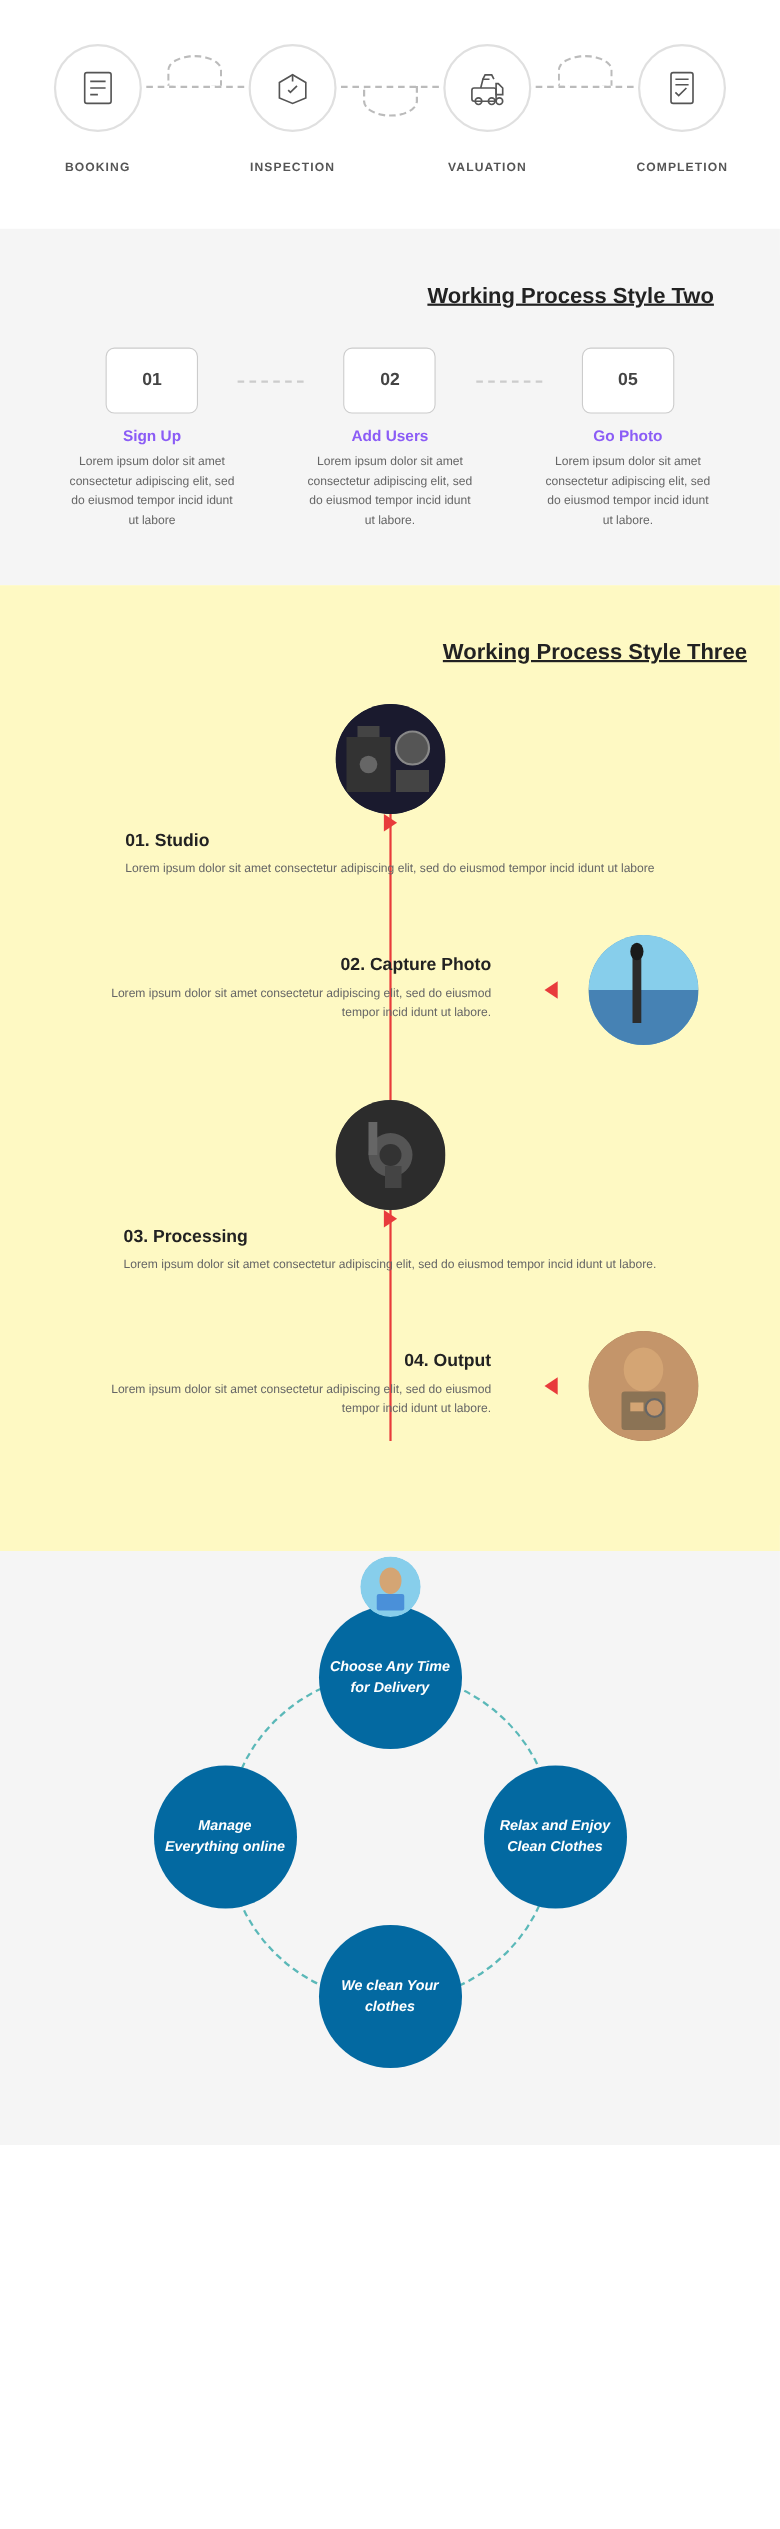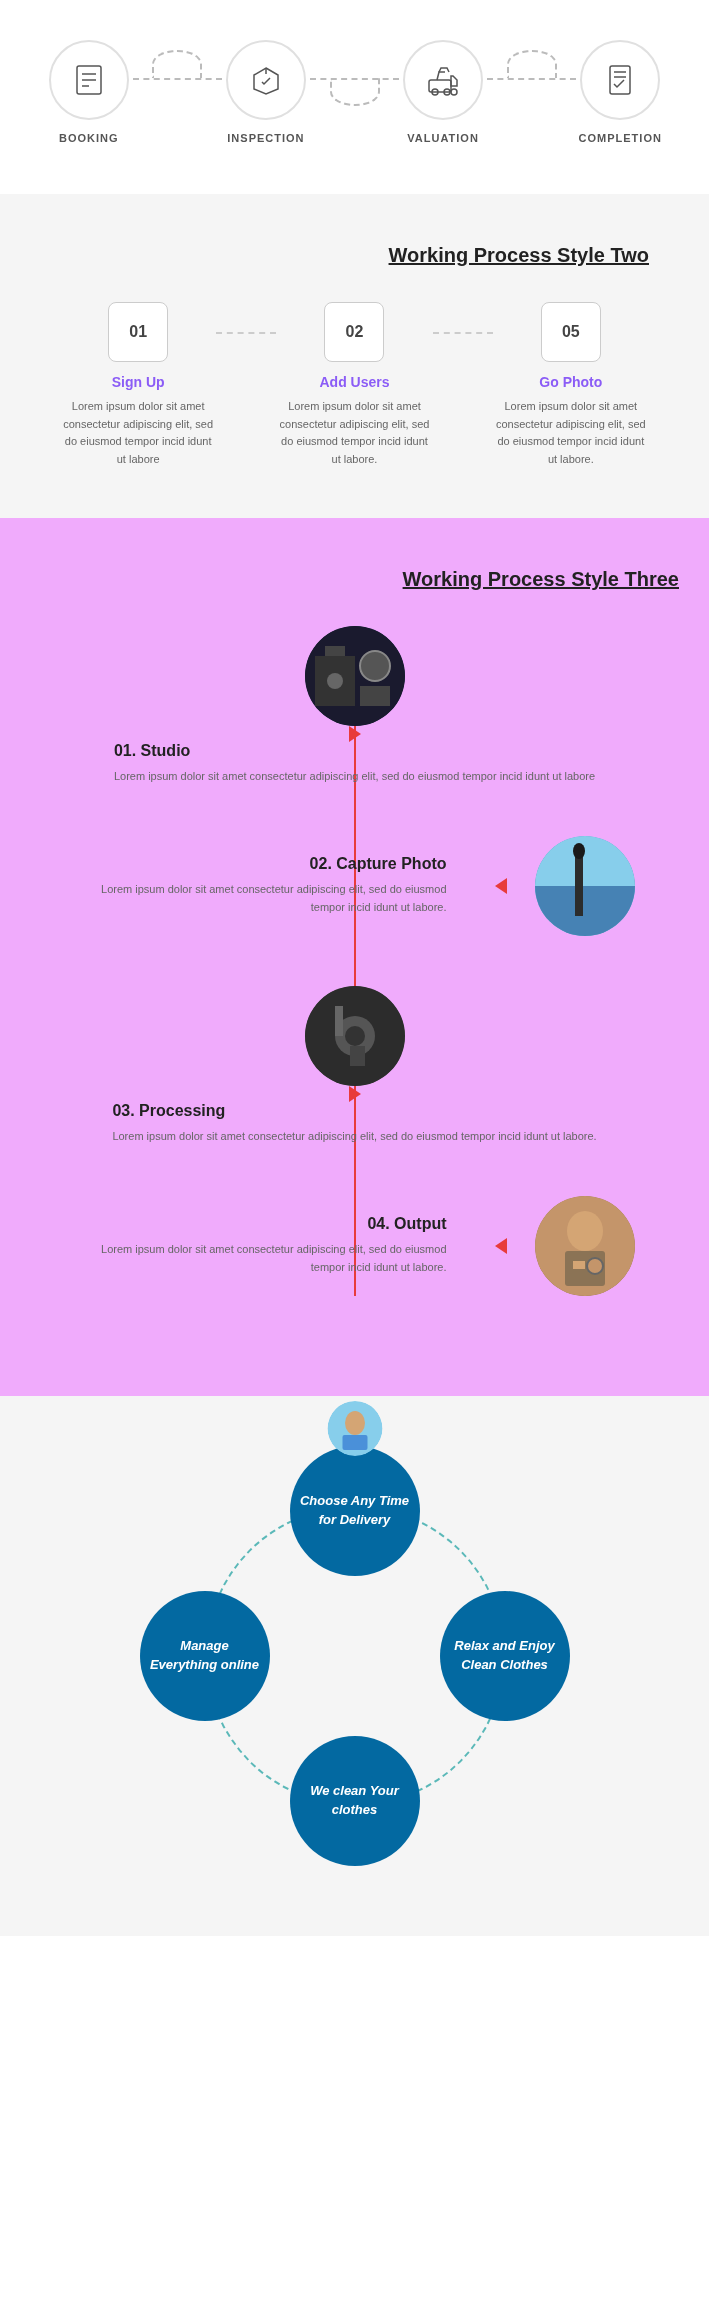--- a/index.html
+++ b/index.html
@@ -20,20 +20,21 @@
       width: 100%;
       max-width: 620px;
       position: relative;
     }
     .step-one {
       display: flex;
       flex-direction: column;
       align-items: center;
       flex: 1;
       position: relative;
+      gap: 14px;
     }
     .step-one-circle {
       width: 80px;
       height: 80px;
       border-radius: 50%;
       background: #fff;
       border: 2px solid #e0e0e0;
       display: flex;
       align-items: center;
       justify-content: center;
@@ -69,21 +70,21 @@
       gap: 0;
     }
     .step-two {
       flex: 1;
       display: flex;
       flex-direction: column;
       align-items: center;
       text-align: center;
     }
     .step-two-number {
-      width: 60px;
+      width: 84px;
       height: 60px;
       border: 1px solid #ccc;
       border-radius: 8px;
       display: flex;
       align-items: center;
       justify-content: center;
       font-size: 16px;
       font-weight: bold;
       color: #444;
       background: #fff;
@@ -101,21 +102,21 @@
       line-height: 1.6;
     }
     .step-two-connector {
       flex: 0 0 60px;
       border-top: 2px dashed #ccc;
       margin-top: 30px;
     }
 
     
     .section-three {
-      background: #f0abfc;
+      background: #fef9c3;
       padding: 50px 30px;
     }
     .timeline-container {
       position: relative;
       max-width: 560px;
       margin: 0 auto;
     }
     .timeline-line {
       position: absolute;
       left: 50%;

